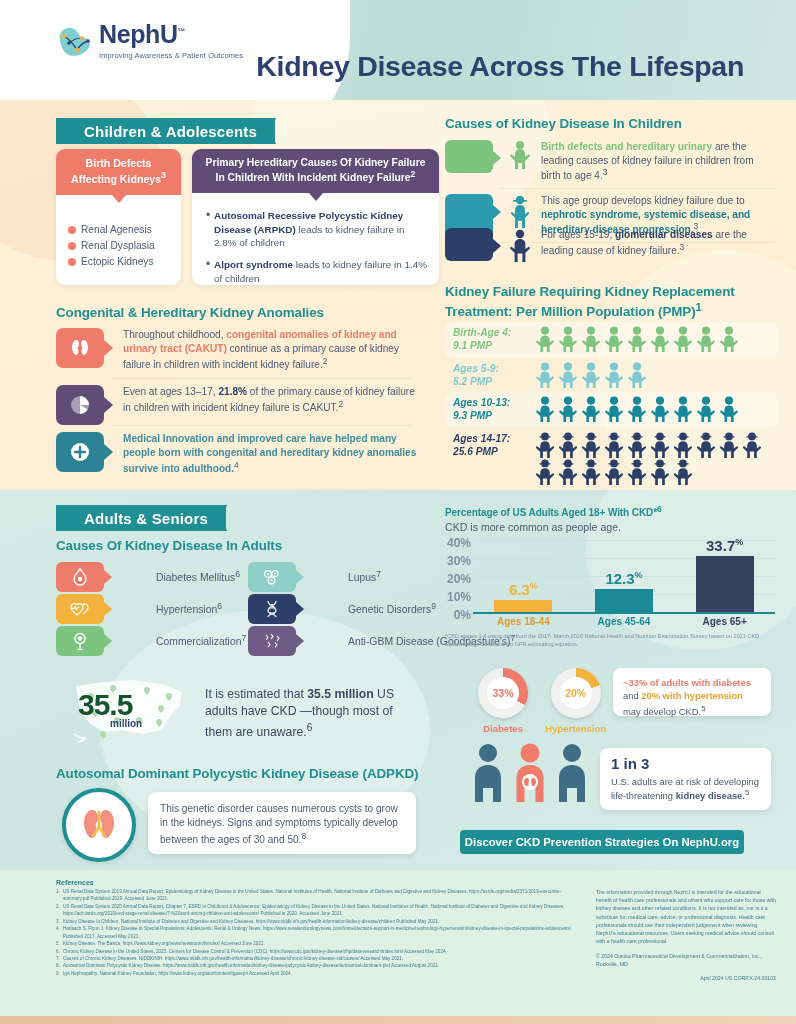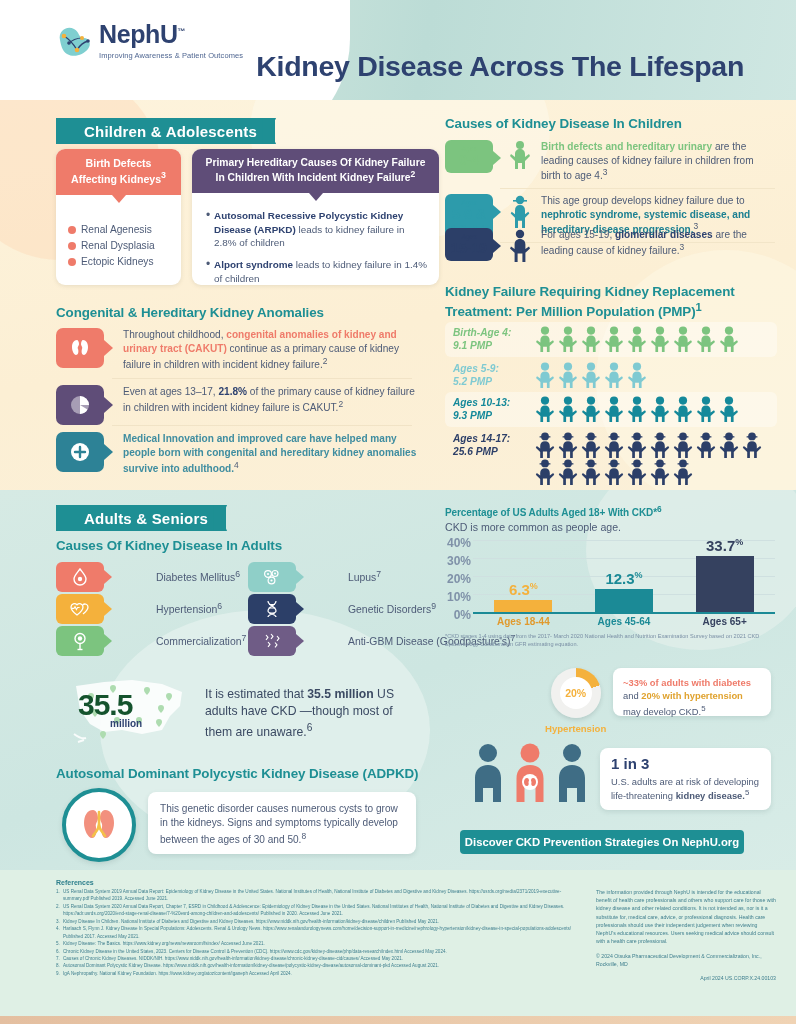--- a/index.html
+++ b/index.html
@@ -715,20 +715,26 @@
       </div>
     </div>
     <div class="xlabels">
       <div class="xlab" style="color:#e09a2e;">Ages 18-44</div>
       <div class="xlab" style="color:#1b8a96;">Ages 45-64</div>
       <div class="xlab" style="color:#35415f;">Ages 65+</div>
     </div>
   </div>
   <div class="chart-note">*CKD stages 1-4 using data from the 2017- March 2020 National Health and Nutrition Examination Survey based on 2021 CKD Epidemiology Collaboration GFR estimating equation.</div>
 
+  <div class="donut-wrap" style="left:478px; top:668px;">
+    <div class="donut" id="d0" style="background: conic-gradient(rgb(239, 123, 106) 0deg, rgb(239, 123, 106) 118.8deg, rgb(241, 241, 239) 118.8deg, rgb(241, 241, 239) 360deg);">
+      <div class="hole" style="color:#ef7b6a;">33%</div>
+    </div>
+    <div class="donut-lbl" style="color:#ef7b6a;">Diabetes</div>
+  </div>
 
   <div class="donut-wrap" style="left:545px; top:668px;">
     <div class="donut" id="d1" style="background: conic-gradient(rgb(244, 177, 60) 0deg, rgb(244, 177, 60) 72deg, rgb(241, 241, 239) 72deg, rgb(241, 241, 239) 360deg);">
       <div class="hole" style="color:#f4b13c;">20%</div>
     </div>
     <div class="donut-lbl" style="color:#f4b13c;">Hypertension</div>
   </div>
 
   <div class="info-card" style="left:613px; top:668px; width:158px; height:48px; padding:8px 10px;">
     <div style="font-size:9.4px; line-height:1.42; color:#4d5b77;">

